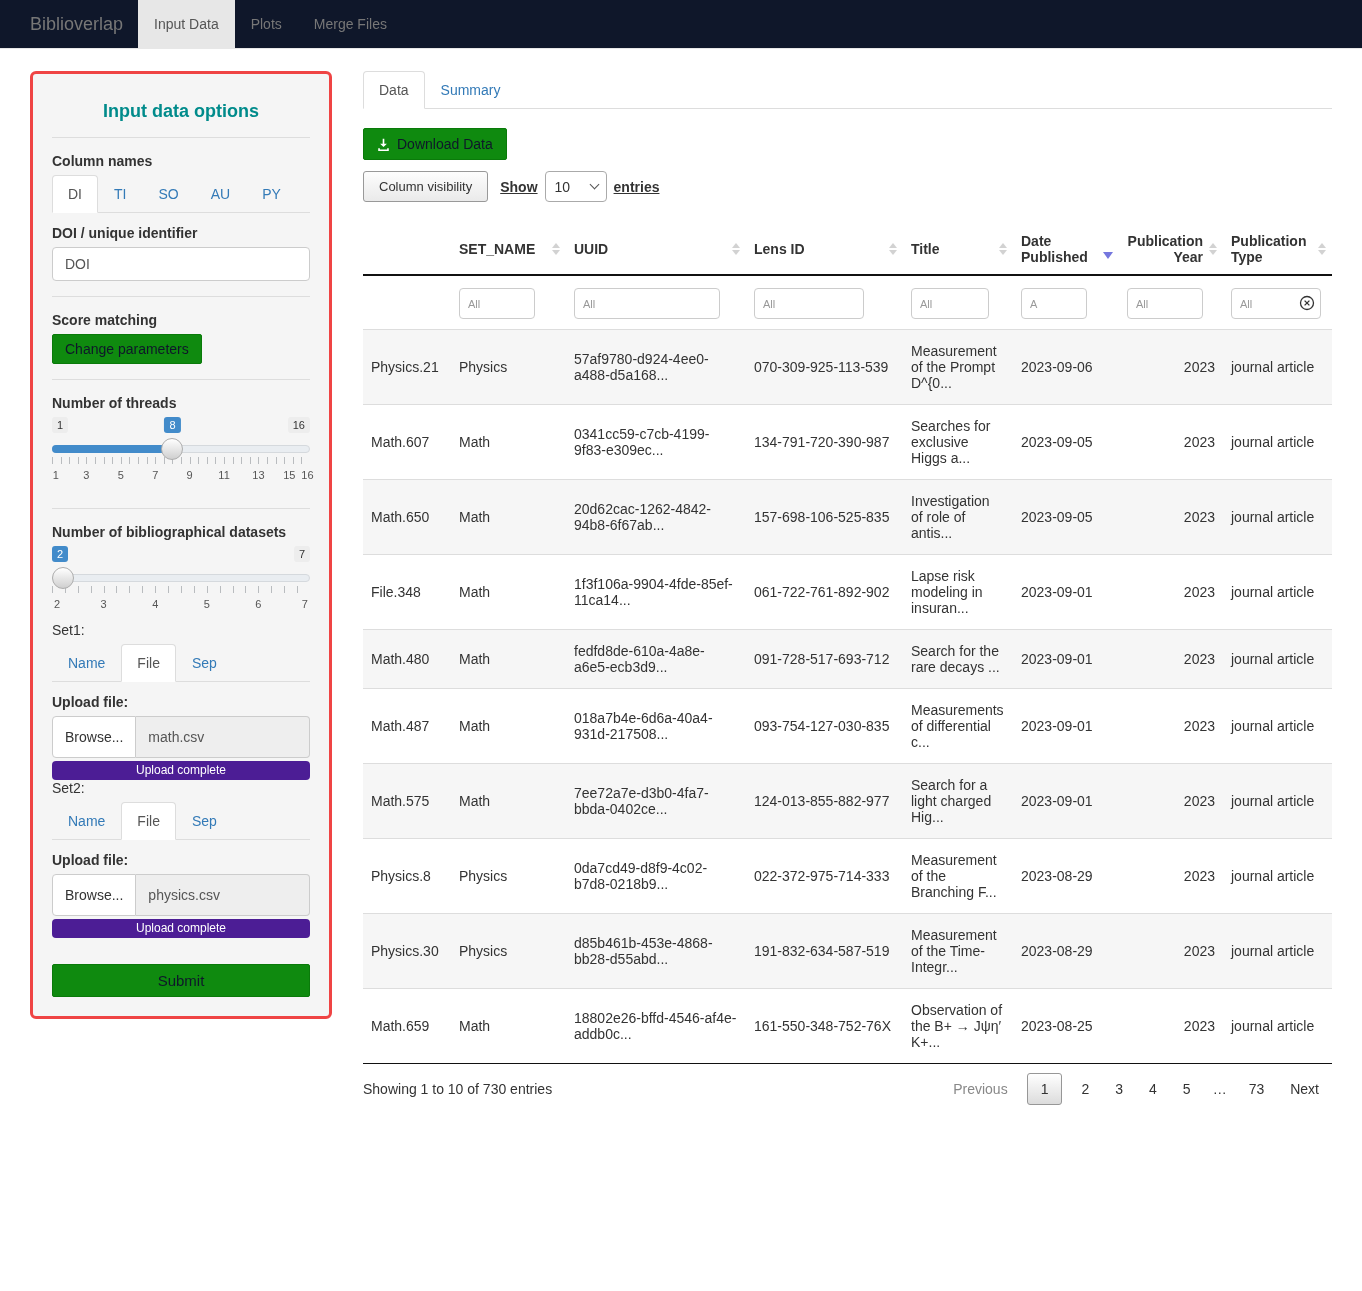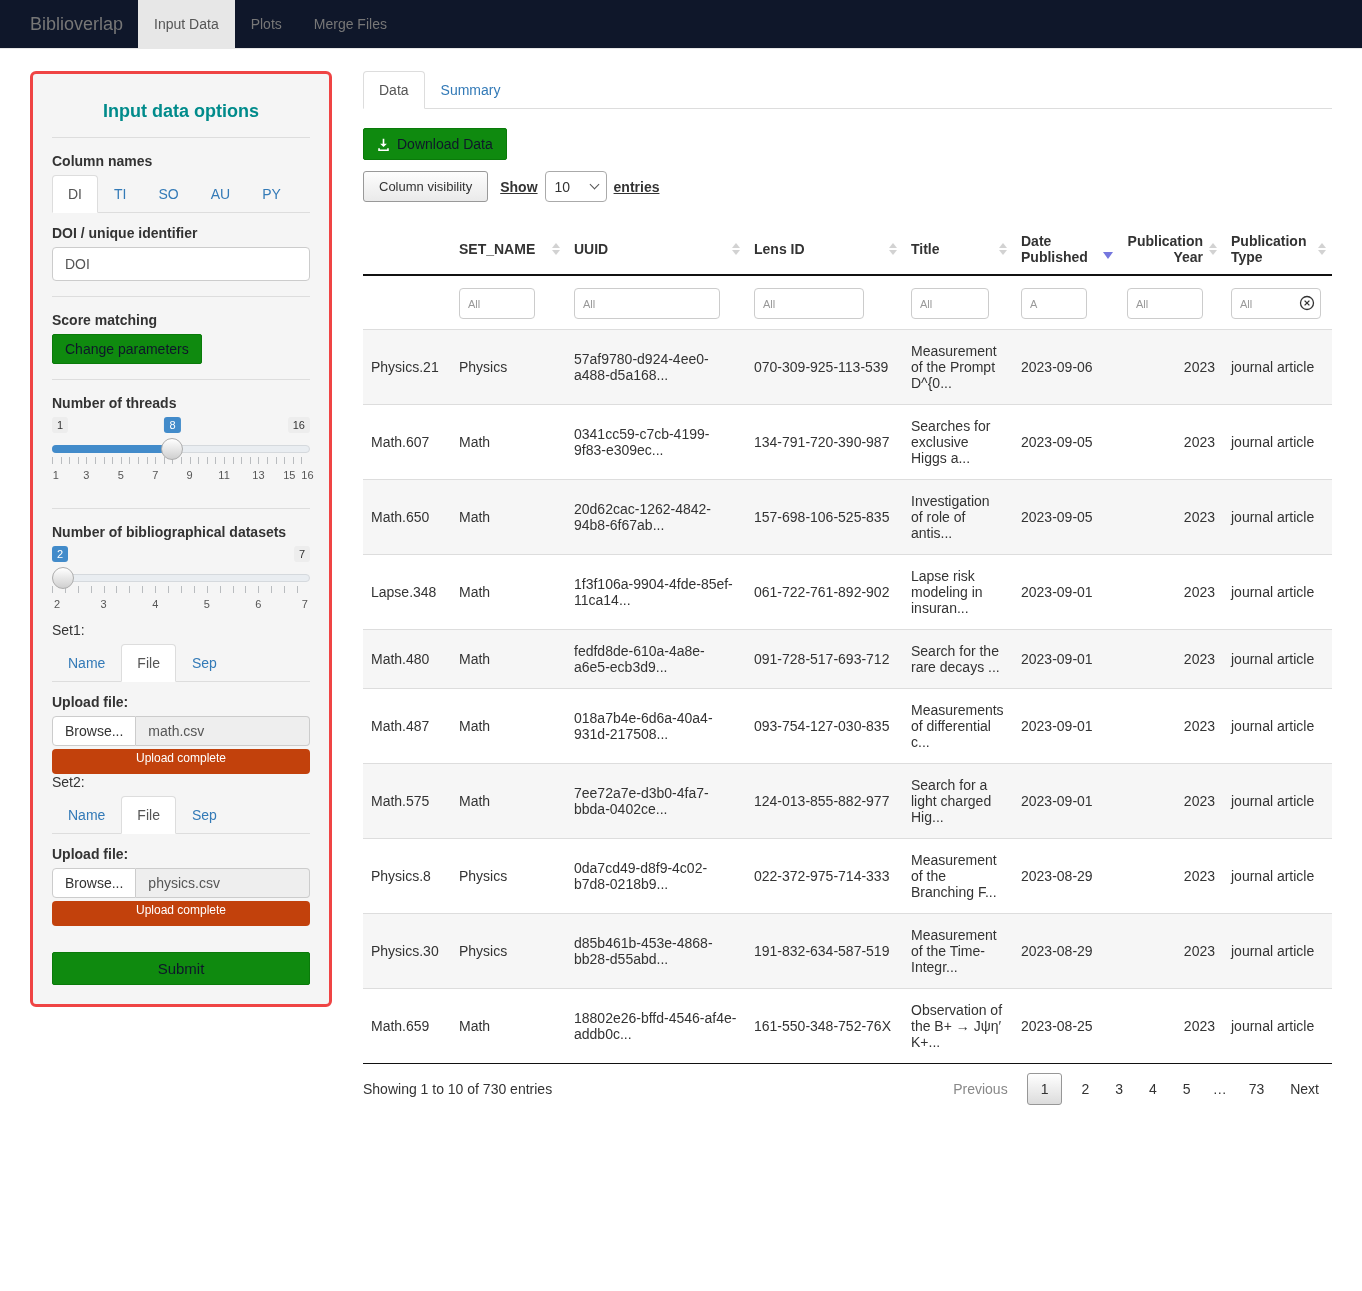--- a/index.html
+++ b/index.html
@@ -149,30 +149,30 @@
     cursor: pointer;
     font-family: "Liberation Sans", sans-serif;
   }
   .file-name {
     flex: 1;
     border: 1px solid #ccc;
     border-left: none;
     border-radius: 0 4px 4px 0;
     background: #eee;
     color: #555;
-    padding: 6px 12px;
+    padding: 12px 12px;
     font-size: 14px;
     display: flex;
     align-items: center;
   }
   .progress {
     margin-top: 3px;
-    height: 25px;
+    height: 19px;
     border-radius: 4px;
-    background: #c2410c;
+    background: #4c1d95;
     color: #fff;
     font-size: 12px;
     text-align: center;
     line-height: 19px;
   }
   .set-block { }
 
   
   .main-tabs { border-bottom: 1px solid #ddd; }
   .dl-btn { margin-top: 19px; display: inline-flex; align-items: center; gap: 7px; padding: 7px 13px; }
@@ -502,21 +502,21 @@
           <td>Math.650</td>
             <td>Math</td>
           <td>20d62cac-1262-4842-94b8-6f67ab...</td>
             <td>157-698-106-525-835</td>
           <td>Investigation of role of antis...</td>
             <td>2023-09-05</td>
           <td class="num">2023</td>
             <td>journal article</td>
         </tr>
         <tr>
-          <td>Lapse.348</td>
+          <td>File.348</td>
             <td>Math</td>
           <td>1f3f106a-9904-4fde-85ef-11ca14...</td>
             <td>061-722-761-892-902</td>
           <td>Lapse risk modeling in insuran...</td>
             <td>2023-09-01</td>
           <td class="num">2023</td>
             <td>journal article</td>
         </tr>
         <tr class="odd">
           <td>Math.480</td>

